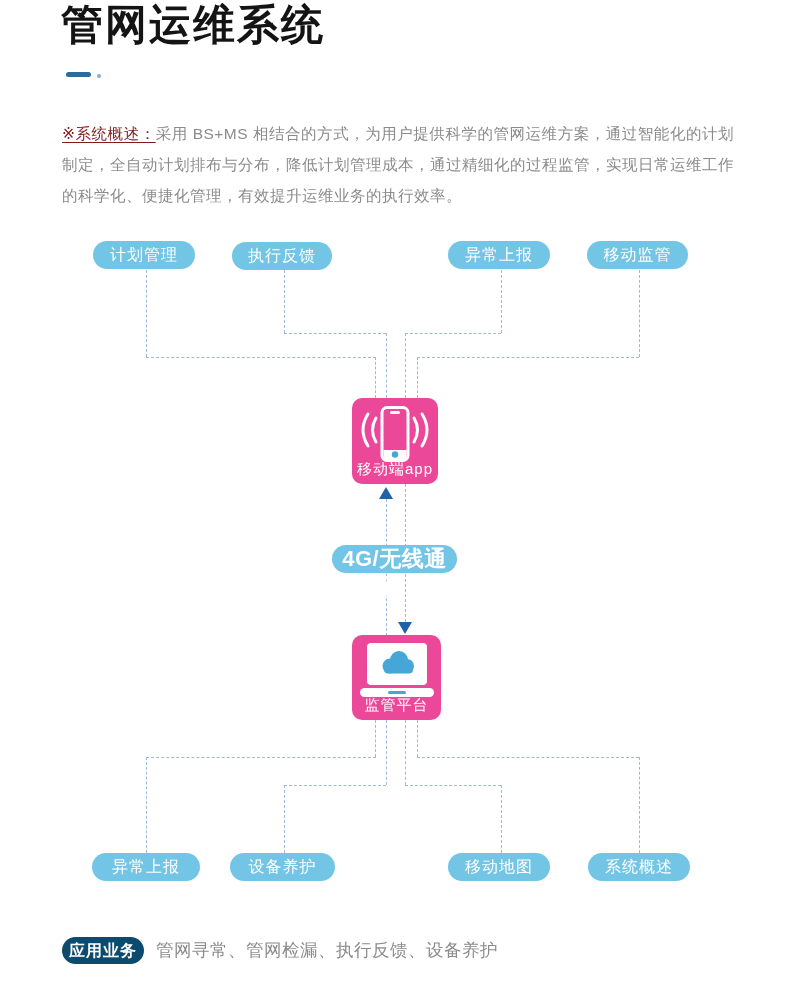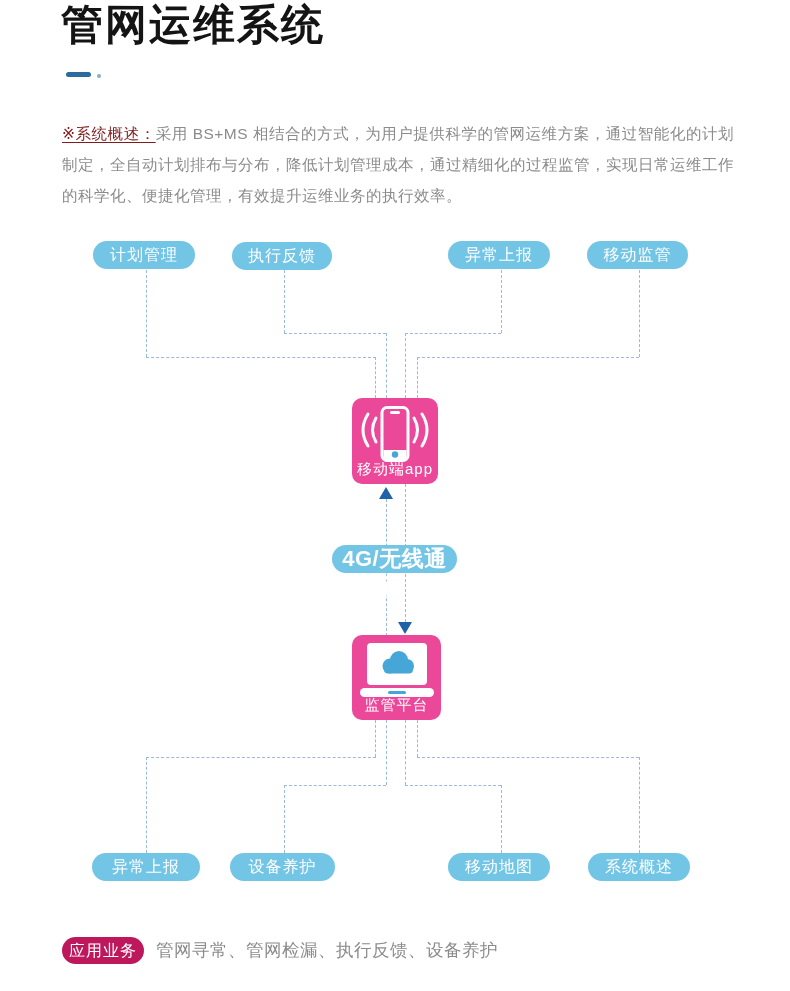--- a/index.html
+++ b/index.html
@@ -26,22 +26,22 @@
   .node-box svg{position:absolute;top:8px;left:50%;transform:translateX(-50%);}
 
   .dash-v{position:absolute;width:0;border-left:1px dashed #9cb8dc;z-index:1;}
   .dash-h{position:absolute;height:0;border-top:1px dashed #9cb8dc;z-index:1;}
   .arrow-up{position:absolute;width:0;height:0;border-left:7px solid transparent;
     border-right:7px solid transparent;border-bottom:12px solid #2062a8;z-index:2;}
   .arrow-down{position:absolute;width:0;height:0;border-left:7px solid transparent;
     border-right:7px solid transparent;border-top:12px solid #2062a8;z-index:2;}
 
   
-  .footer-badge{position:absolute;left:62px;top:937px;width:82px;height:27px;background:#be185d;
-    border-radius:14px;color:#fff;font-weight:normal;font-size:16px;line-height:27px;
+  .footer-badge{position:absolute;left:62px;top:937px;width:82px;height:27px;background:#0c4a6e;
+    border-radius:14px;color:#fff;font-weight:bold;font-size:16px;line-height:27px;
     text-align:center;letter-spacing:1px;}
   .footer-text{position:absolute;left:156px;top:937px;line-height:27px;font-size:17.5px;
     color:#8b8b8b;letter-spacing:.5px;}
 </style>
 </head>
 <body>
 
 <div id="page">
 
   <div class="page-title">管网运维系统</div>

